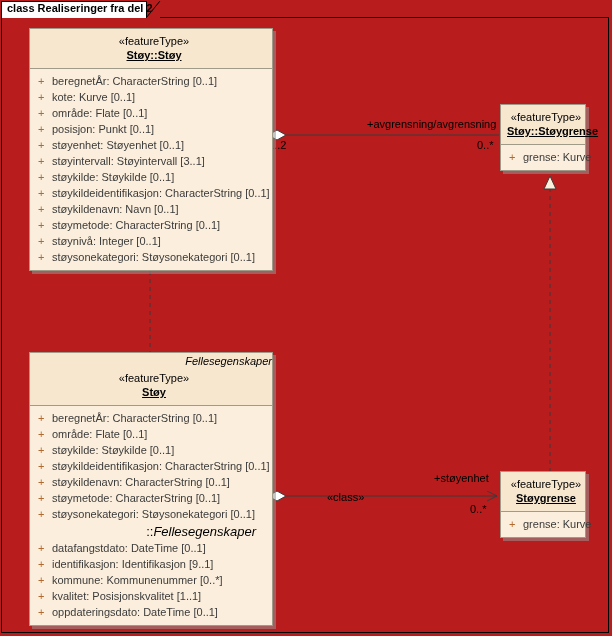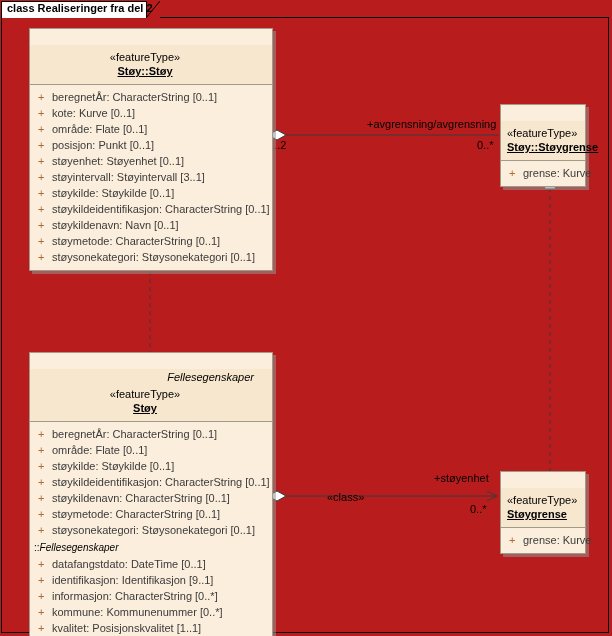--- a/index.html
+++ b/index.html
@@ -77,23 +77,22 @@
   .uml-class {
     position: absolute;
     box-sizing: border-box;
     border: 1px solid #a09a88;
     background: #fbeedc;
     box-shadow: 3px 3px 0 0 rgba(150,150,150,0.55);
   }
   .uml-header {
     background: #f7e7cf;
     border-bottom: 1px solid #a09a88;
-    padding: 5px 18px 6px 6px;
+    padding: 5px 0 6px 6px;
     text-align: center;
-    margin-top: 16px;
   }
   .uml-header.has-ns {
     padding-top: 2px;
   }
   .ns-label {
     display: block;
     text-align: right;
     font-size: 11px;
     font-style: italic;
     color: #000000;
@@ -125,27 +124,28 @@
     line-height: 16px;
     white-space: nowrap;
     padding-left: 8px;
   }
   .attr .vis {
     display: inline-block;
     width: 14px;
     color: #b06a30;
   }
   .sep-label {
-    font-size: 10px;
+    font-size: 13px;
     font-style: italic;
     color: #000000;
     line-height: 16px;
     padding-left: 4px;
     white-space: nowrap;
     margin-top: 2px;
+    text-align: right;
   }
   .sep-label .plain { font-style: normal; }
 
   
   #links {
     position: absolute;
     left: 0;
     top: 0;
     width: 612px;
     height: 636px;
@@ -226,20 +226,21 @@
       <div class="attr"><span class="vis">+</span><span>beregnetÅr: CharacterString [0..1]</span></div>
       <div class="attr"><span class="vis">+</span><span>kote: Kurve [0..1]</span></div>
       <div class="attr"><span class="vis">+</span><span>område: Flate [0..1]</span></div>
       <div class="attr"><span class="vis">+</span><span>posisjon: Punkt [0..1]</span></div>
       <div class="attr"><span class="vis">+</span><span>støyenhet: Støyenhet [0..1]</span></div>
       <div class="attr"><span class="vis">+</span><span>støyintervall: Støyintervall [3..1]</span></div>
       <div class="attr"><span class="vis">+</span><span>støykilde: Støykilde [0..1]</span></div>
       <div class="attr"><span class="vis">+</span><span>støykildeidentifikasjon: CharacterString [0..1]</span></div>
       <div class="attr"><span class="vis">+</span><span>støykildenavn: Navn [0..1]</span></div>
       <div class="attr"><span class="vis">+</span><span>støymetode: CharacterString [0..1]</span></div>
+      <div class="attr"><span class="vis">+</span><span>støynivå: Integer [0..1]</span></div>
       <div class="attr"><span class="vis">+</span><span>støysonekategori: Støysonekategori [0..1]</span></div>
     </div>
   </div>
 
   <div class="uml-class" style="left:500px; top:104px; width:86px;">
     <div class="uml-header">
       <span class="stereotype">«featureType»</span>
       <span class="classname">Støy::Støygrense</span>
     </div>
     <div class="uml-body">
@@ -259,21 +260,20 @@
       <div class="attr"><span class="vis">+</span><span>støykilde: Støykilde [0..1]</span></div>
       <div class="attr"><span class="vis">+</span><span>støykildeidentifikasjon: CharacterString [0..1]</span></div>
       <div class="attr"><span class="vis">+</span><span>støykildenavn: CharacterString [0..1]</span></div>
       <div class="attr"><span class="vis">+</span><span>støymetode: CharacterString [0..1]</span></div>
       <div class="attr"><span class="vis">+</span><span>støysonekategori: Støysonekategori [0..1]</span></div>
 
       <div class="sep-label"><span class="plain">::</span><span>Fellesegenskaper</span></div>
 
       <div class="attr"><span class="vis">+</span><span>datafangstdato: DateTime [0..1]</span></div>
       <div class="attr"><span class="vis">+</span><span>identifikasjon: Identifikasjon [9..1]</span></div>
-      <div class="attr"><span class="vis">+</span><span>informasjon: CharacterString [0..*]</span></div>
       <div class="attr"><span class="vis">+</span><span>kommune: Kommunenummer [0..*]</span></div>
       <div class="attr"><span class="vis">+</span><span>kvalitet: Posisjonskvalitet [1..1]</span></div>
       <div class="attr"><span class="vis">+</span><span>oppdateringsdato: DateTime [0..1]</span></div>
 
     </div>
   </div>
 
   <div class="uml-class" style="left:500px; top:471px; width:86px;">
     <div class="uml-header">
       <span class="stereotype">«featureType»</span>

